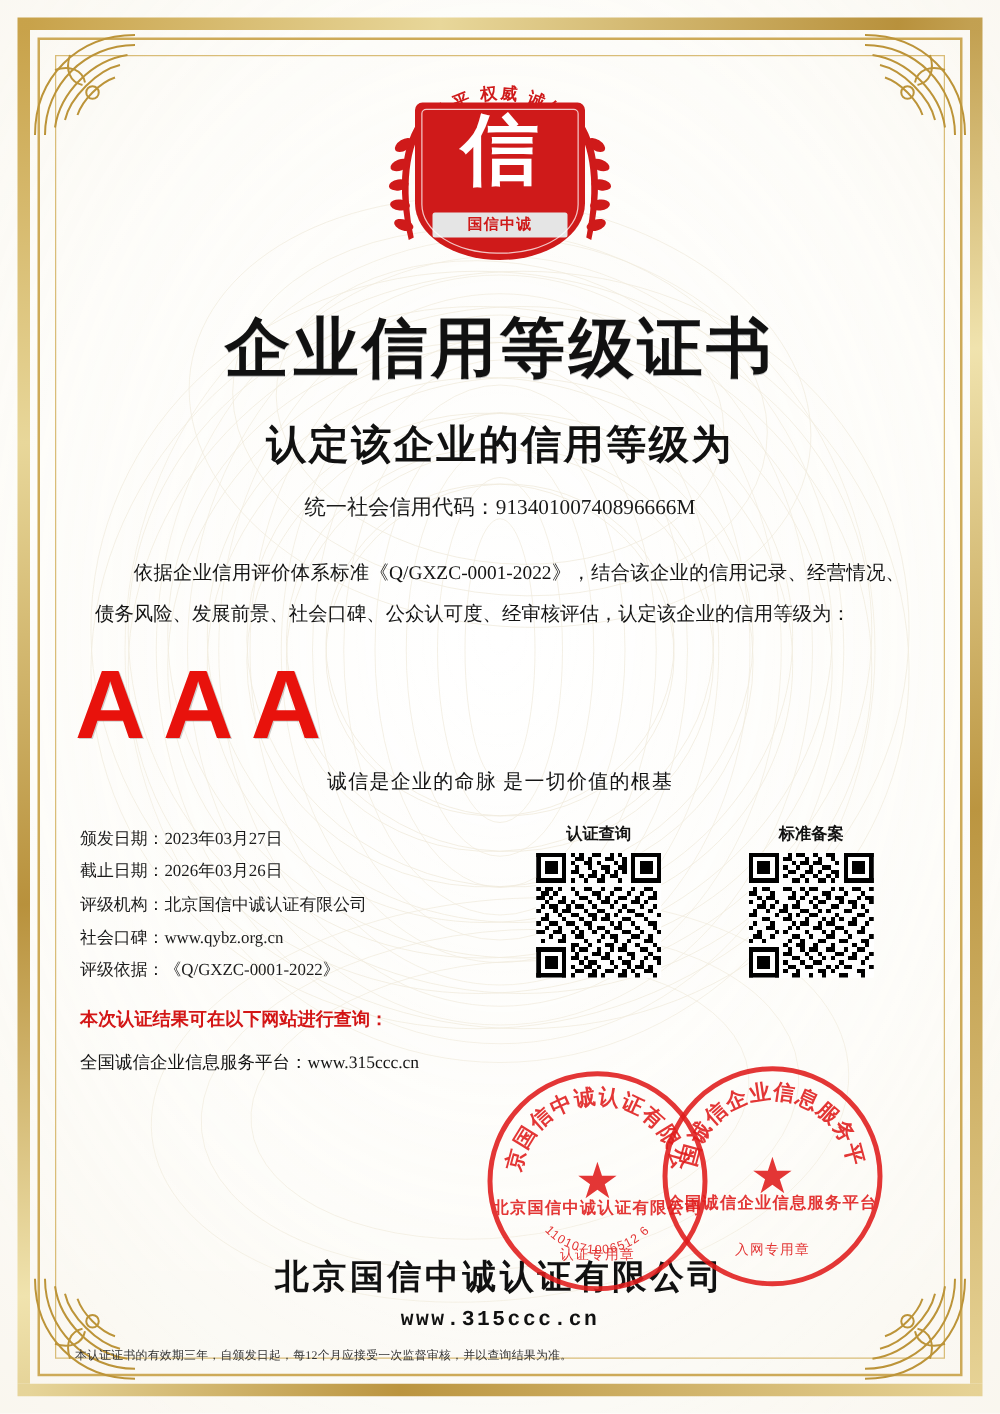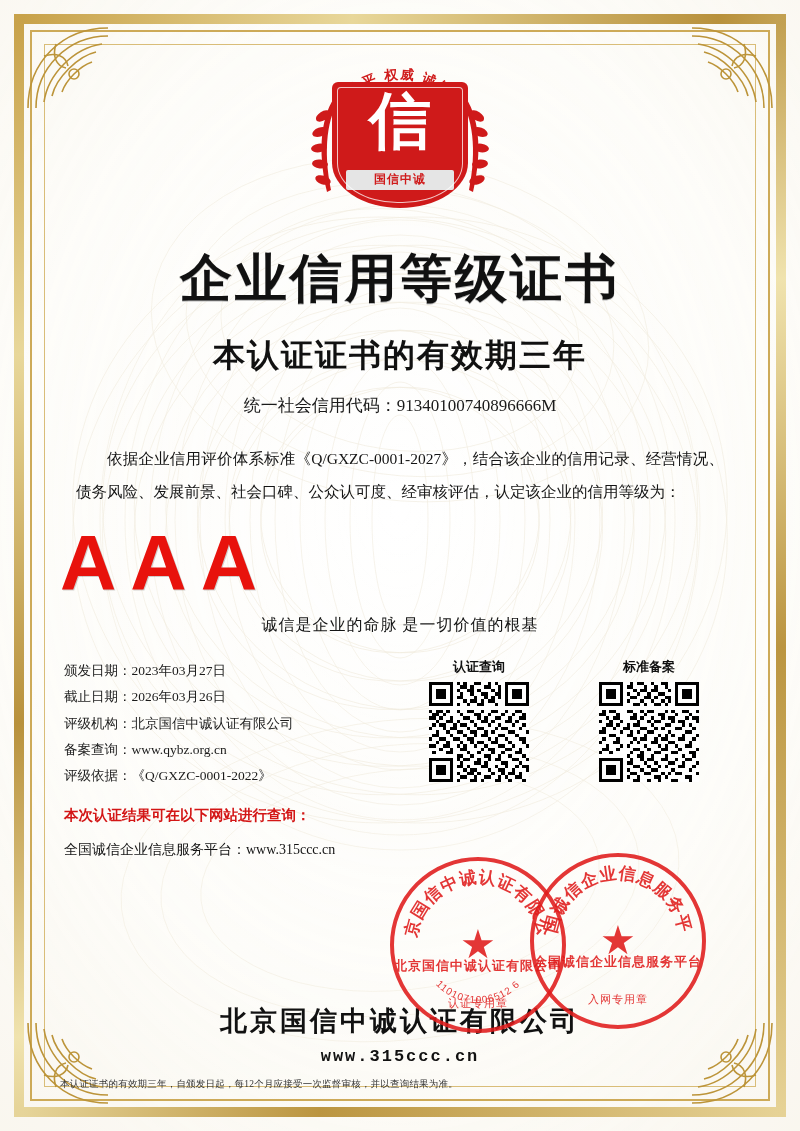--- a/index.html
+++ b/index.html
@@ -446,44 +446,44 @@
         <div class="shield">
           <div class="big-char">信</div>
           <div class="sub-band">国信中诚</div>
         </div>
       </div>
     </div>
 
     <div class="main-title">企业信用等级证书</div>
 
 
-    <div class="company">本认证证书的有效期三年</div>
+    <div class="company">认定该企业的信用等级为</div>
 
     <div class="usci">
       <span>统一社会信用代码：</span><span>91340100740896666M</span>
     </div>
 
-    <div class="paragraph">依据企业信用评价体系标准《Q/GXZC-0001-2027》，结合该企业的信用记录、经营情况、债务风险、发展前景、社会口碑、公众认可度、经审核评估，认定该企业的信用等级为：</div>
+    <div class="paragraph">依据企业信用评价体系标准《Q/GXZC-0001-2022》，结合该企业的信用记录、经营情况、债务风险、发展前景、社会口碑、公众认可度、经审核评估，认定该企业的信用等级为：</div>
 
     <div class="grade">AAA</div>
     <div class="slogan">诚信是企业的命脉 是一切价值的根基</div>
 
     <div class="info-row">
       <div class="info-list">
         <div>
           <span class="lbl">颁发日期：</span><span>2023年03月27日</span>
         </div>
         <div>
           <span class="lbl">截止日期：</span><span>2026年03月26日</span>
         </div>
         <div>
           <span class="lbl">评级机构：</span><span>北京国信中诚认证有限公司</span>
         </div>
         <div>
-          <span class="lbl">备案查询：</span><span>www.qybz.org.cn</span>
+          <span class="lbl">社会口碑：</span><span>www.qybz.org.cn</span>
         </div>
         <div>
           <span class="lbl">评级依据：</span><span>《Q/GXZC-0001-2022》</span>
         </div>
       </div>
 
       <div class="qr-block">
         <div class="qr-item">
           <div class="qr-cap">认证查询</div>
           <svg class="qr" viewBox="0 0 29 29" shape-rendering="crispEdges">

